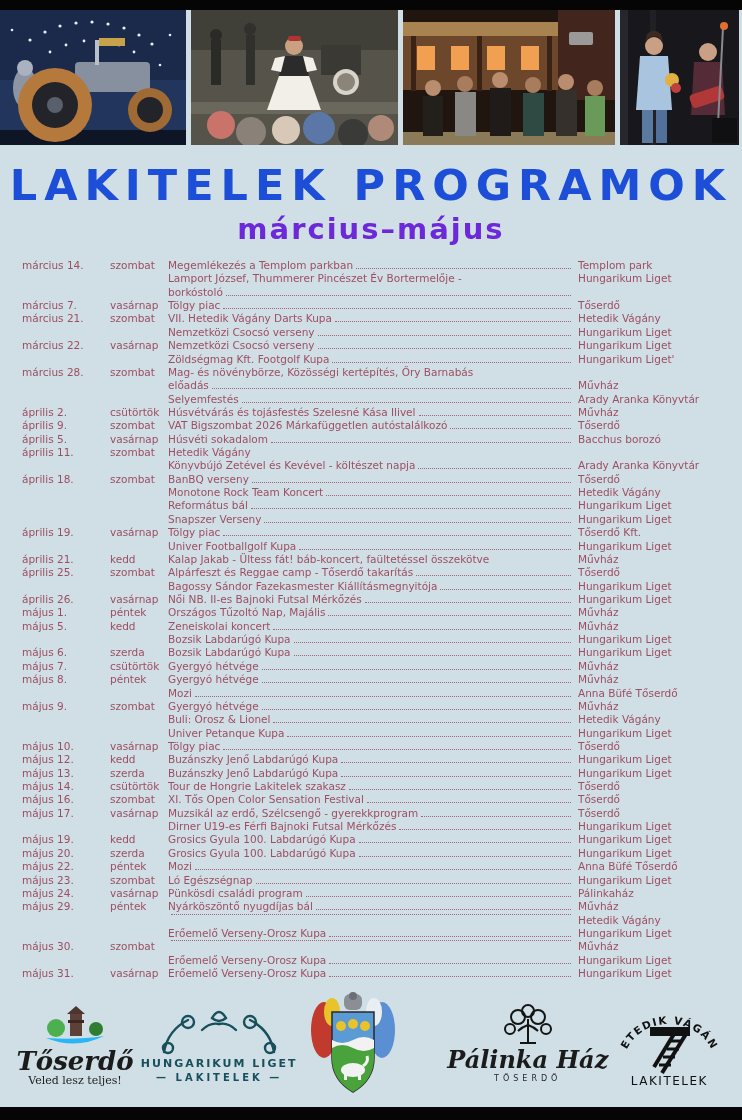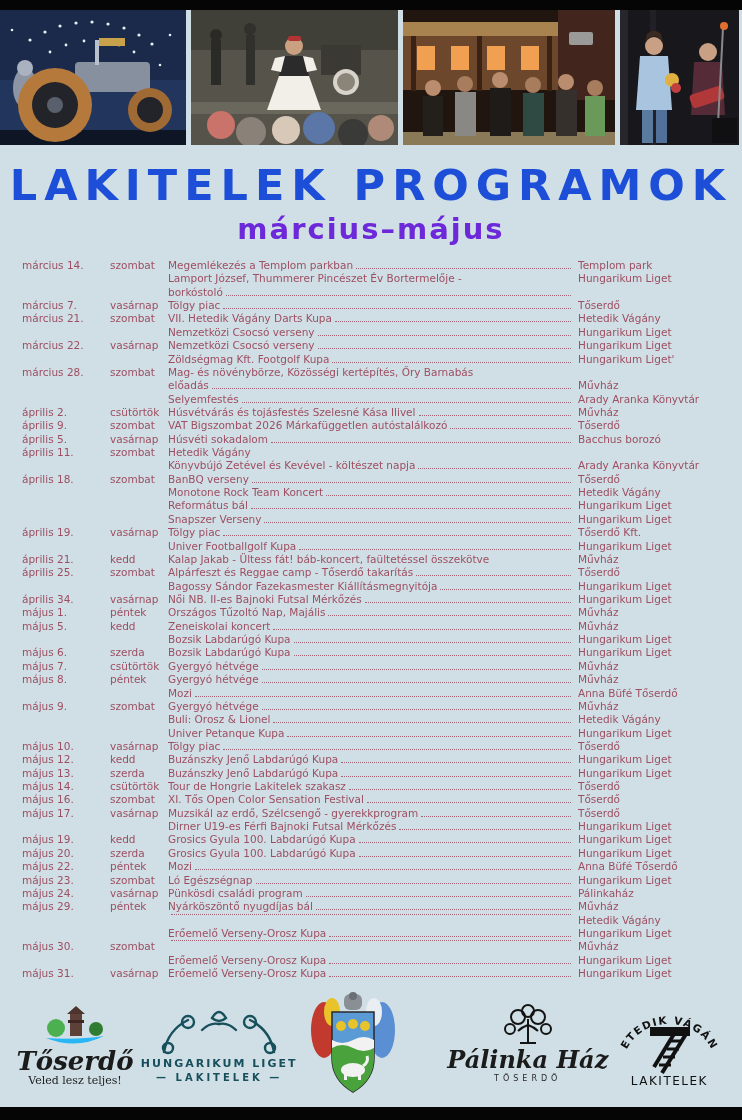--- a/index.html
+++ b/index.html
@@ -377,21 +377,21 @@
       <div class="prow">
         <span class="c-date"></span>
         <span class="c-day"></span>
         <span class="c-event">
           <span class="ev-text">Bagossy Sándor Fazekasmester Kiállításmegnyitója</span>
           <span class="dots"></span>
         </span>
         <span class="c-loc">Hungarikum Liget</span>
       </div>
       <div class="prow">
-        <span class="c-date">április 34.</span>
+        <span class="c-date">április 26.</span>
         <span class="c-day">vasárnap</span>
         <span class="c-event">
           <span class="ev-text">Női NB. II-es Bajnoki Futsal Mérkőzés</span>
           <span class="dots"></span>
         </span>
         <span class="c-loc">Hungarikum Liget</span>
       </div>
       <div class="prow">
         <span class="c-date">május 1.</span>
         <span class="c-day">péntek</span>

